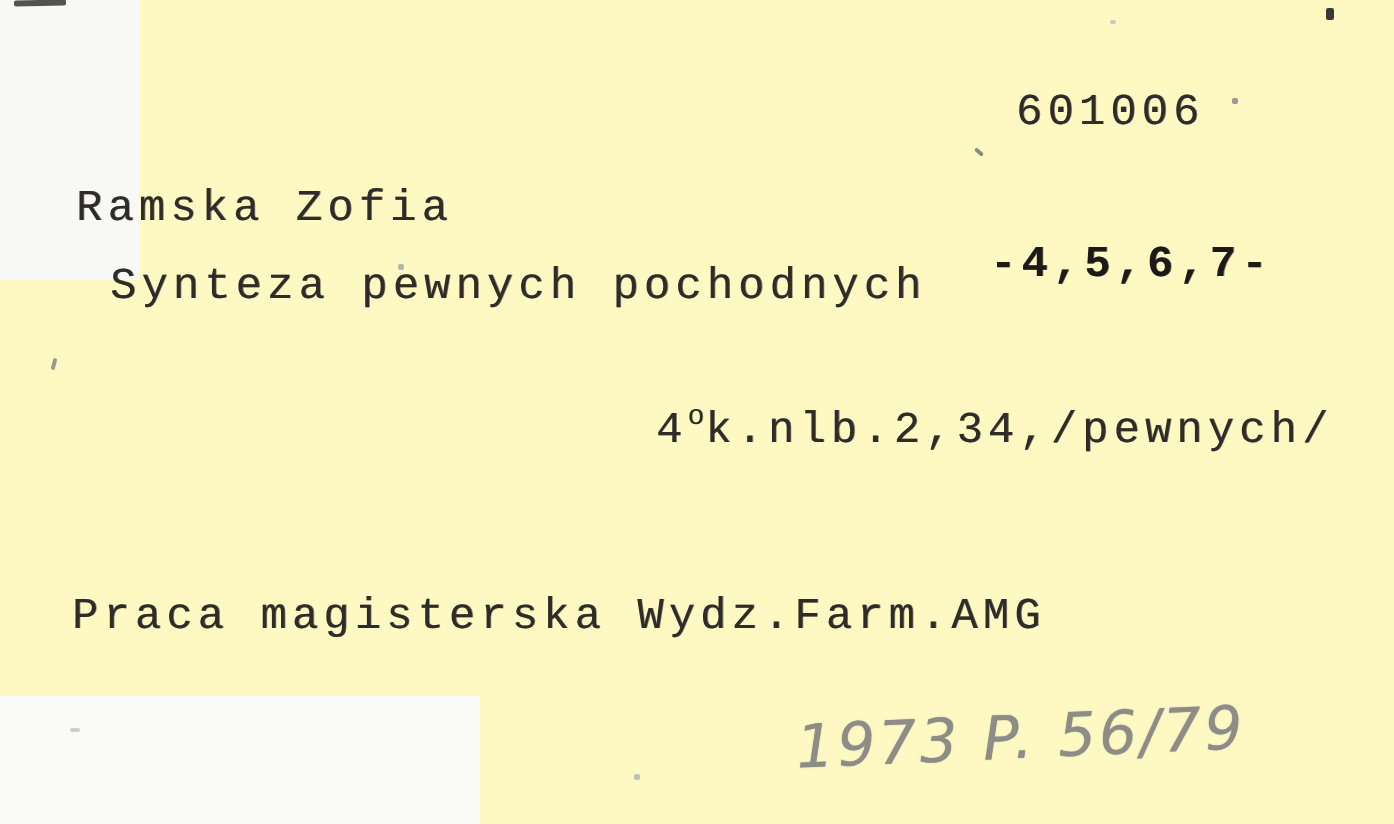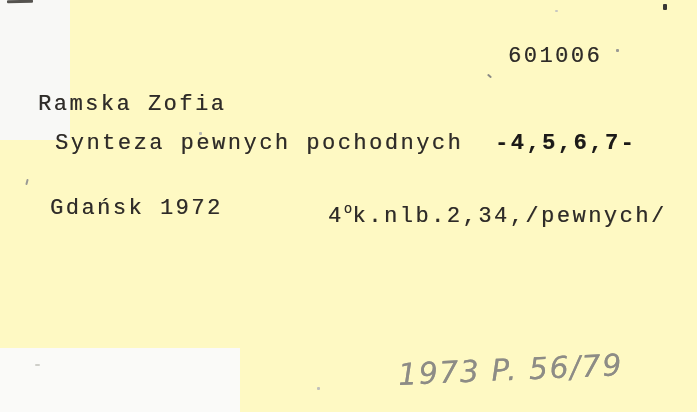--- a/index.html
+++ b/index.html
@@ -27,21 +27,21 @@
   }
   .bold-frag { font-weight: bold; color: #1c1a18; }
   .sup-o {
     font-size: 14px;
     vertical-align: 9px;
     letter-spacing: 0.5px;
   }
   #accession   { left: 508px; top: 44px;  }
   #author      { left: 38px;  top: 92px;  }
   #title1      { left: 55px;  top: 131px; }
-  #title1-suffix { left: 495px; top: 131px; }
+  #title1-suffix { left: 495px; top: 120px; }
   #title2      { left: 16px;  top: 158px; }
   #place-year  { left: 50px;  top: 196px; }
   #collation   { left: 328px; top: 196px; }
   #note        { left: 36px;  top: 296px; }
 
   #handwritten {
     position: absolute;
     left: 398px;
     top: 352px;
     color: #8d8c86;
@@ -74,24 +74,24 @@
 
   <div class="type-line" id="accession">601006</div>
 
   <div class="type-line" id="author">Ramska Zofia</div>
 
   <div class="type-line" id="title1">Synteza pewnych pochodnych</div>
 
   <div class="type-line bold-frag" id="title1-suffix">-4,5,6,7-</div>
 
 
-  <div class="type-line" id="place-year">Gdańsk 1972</div>
 
   <div class="type-line" id="collation"><span>4</span><span class="sup-o">o</span><span>k.nlb.2,34,/pewnych/</span></div>
 
+  <div class="type-line" id="note">Praca magisterska Wydz.Farm.AMG</div>
 
   <div id="handwritten">1973 P. 56/79</div>
 
   <div class="speck sp1"></div>
   <div class="speck sp2"></div>
   <div class="speck sp3"></div>
   <div class="speck sp4"></div>
   <div class="speck sp5"></div>
   <div class="speck sp6"></div>
   <div class="speck sp7"></div>

